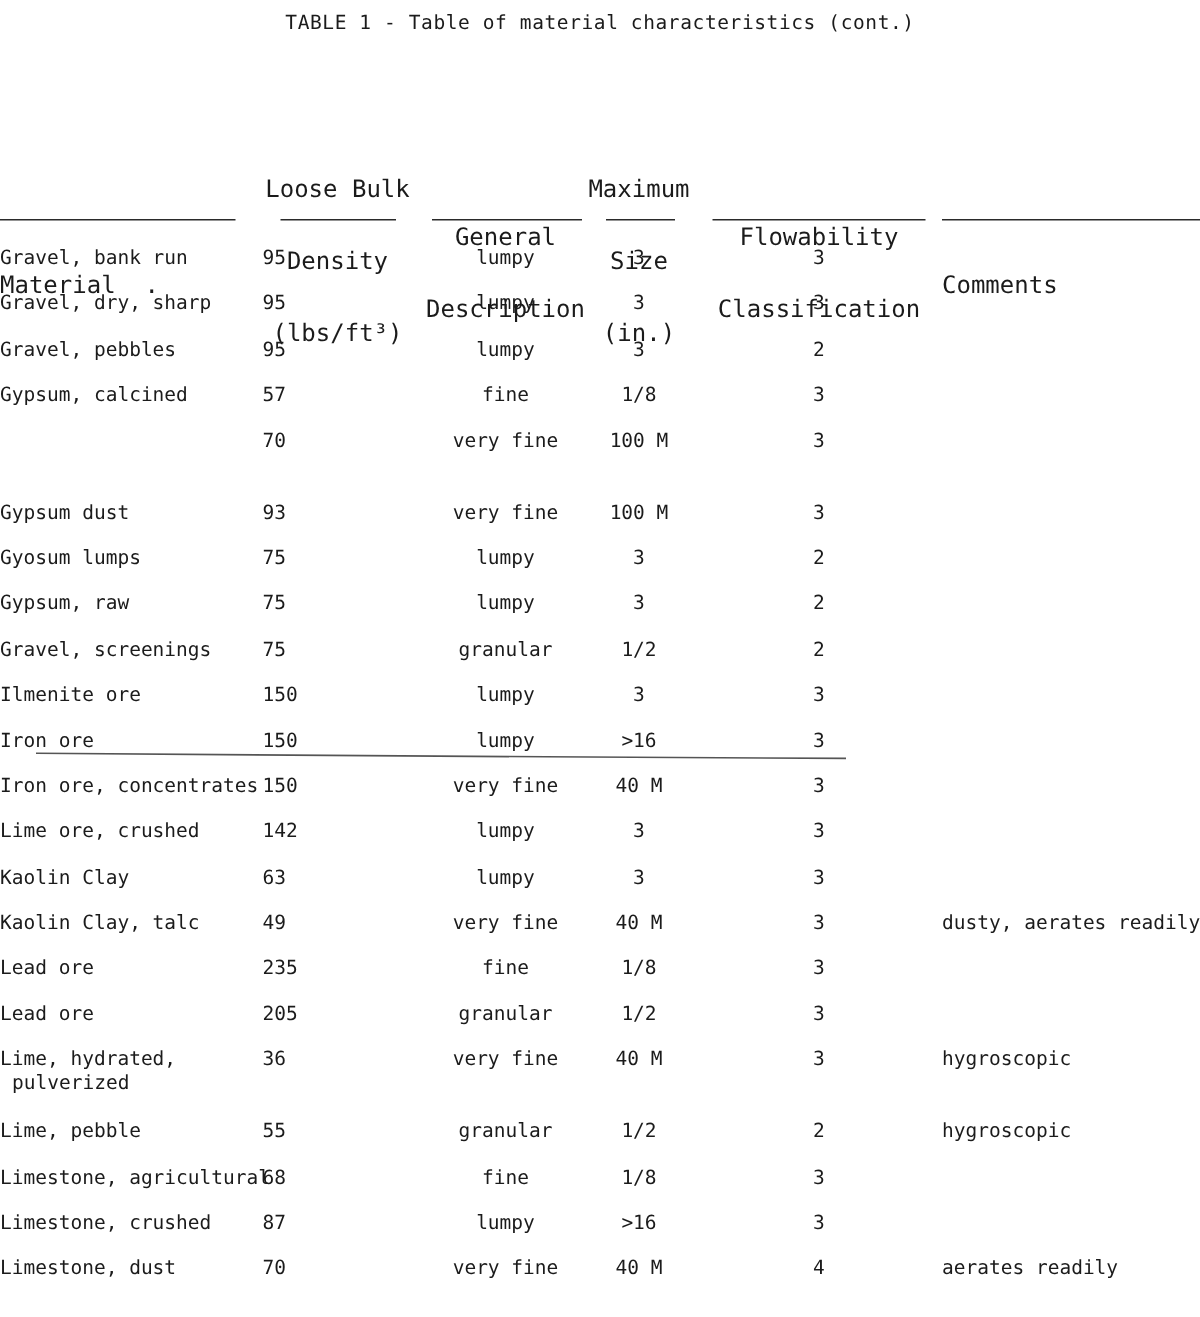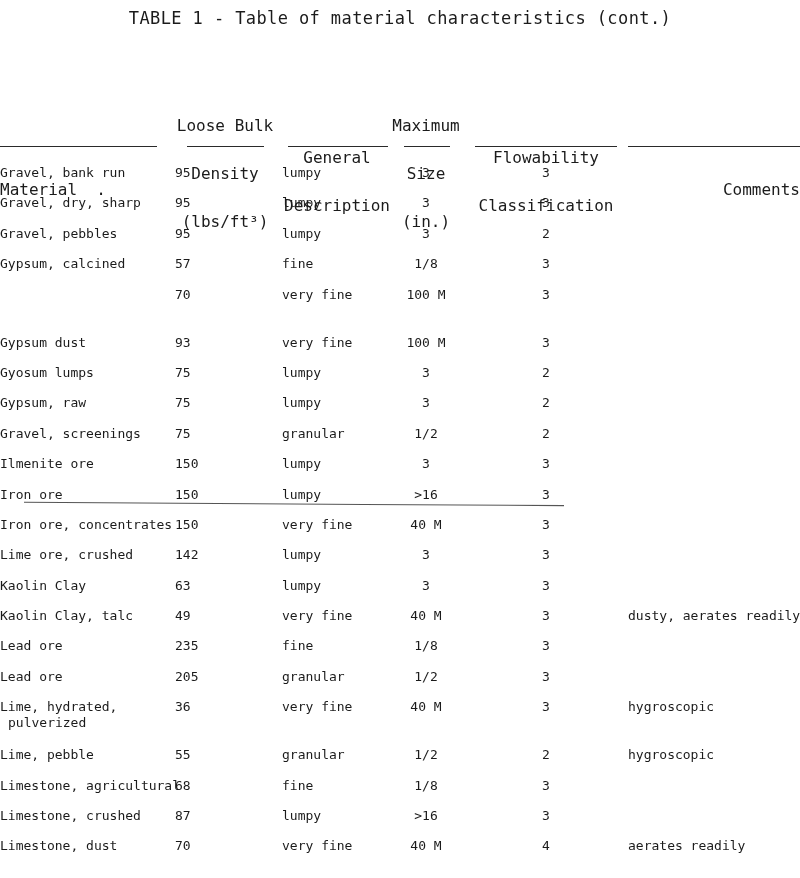--- a/index.html
+++ b/index.html
@@ -16,21 +16,21 @@
     overflow: hidden;
   }
 
   
   #doc-title {
     position: absolute;
     top: 8px;
     left: 0;
     width: 800px;
     text-align: center;
-    font-size: 17px;
+    font-size: 13px;
     letter-spacing: 0.4px;
     white-space: pre;
   }
 
   
   #table {
     position: absolute;
     top: 86px;
     left: 0;
     width: 800px;
@@ -51,38 +51,38 @@
     height: 0;
     border-top: 1.4px solid #2a2a2a;
   }
 
   
   .c-material   { left: 0px;   width: 170px; text-align: left; }
   .c-density    { left: 175px; width: 100px; }
   .c-descr      { left: 282px; width: 110px; }
   .c-size       { left: 390px; width: 72px;  }
   .c-flow       { left: 470px; width: 152px; }
-  .c-comments   { left: 628px; width: 172px; text-align: right; }
+  .c-comments   { left: 628px; width: 172px; text-align: left; }
 
   
   #rows { position: absolute; top: 165px; left: 0; width: 727px; }
 
   .row { position: relative; height: 30.4px; }
   .row.tall { height: 48px; }
 
   .cell {
     position: absolute;
     top: 0;
     font-size: 13px;
     line-height: 16px;
     white-space: pre;
   }
   .cell.material  { left: 0px;   width: 175px; text-align: left; }
   .cell.density   { left: 175px; width: 100px; text-align: left; }
-  .cell.descr     { left: 282px; width: 110px; }
+  .cell.descr     { left: 282px; width: 110px; text-align: center; }
   .cell.size      { left: 390px; width: 72px;  text-align: center; }
   .cell.flow      { left: 470px; width: 152px; text-align: center; }
   .cell.comments  { left: 628px; width: 180px; text-align: left; }
 
   .cell.material .cont {
     display: block;
     padding-left: 8px;
   }
 
   

